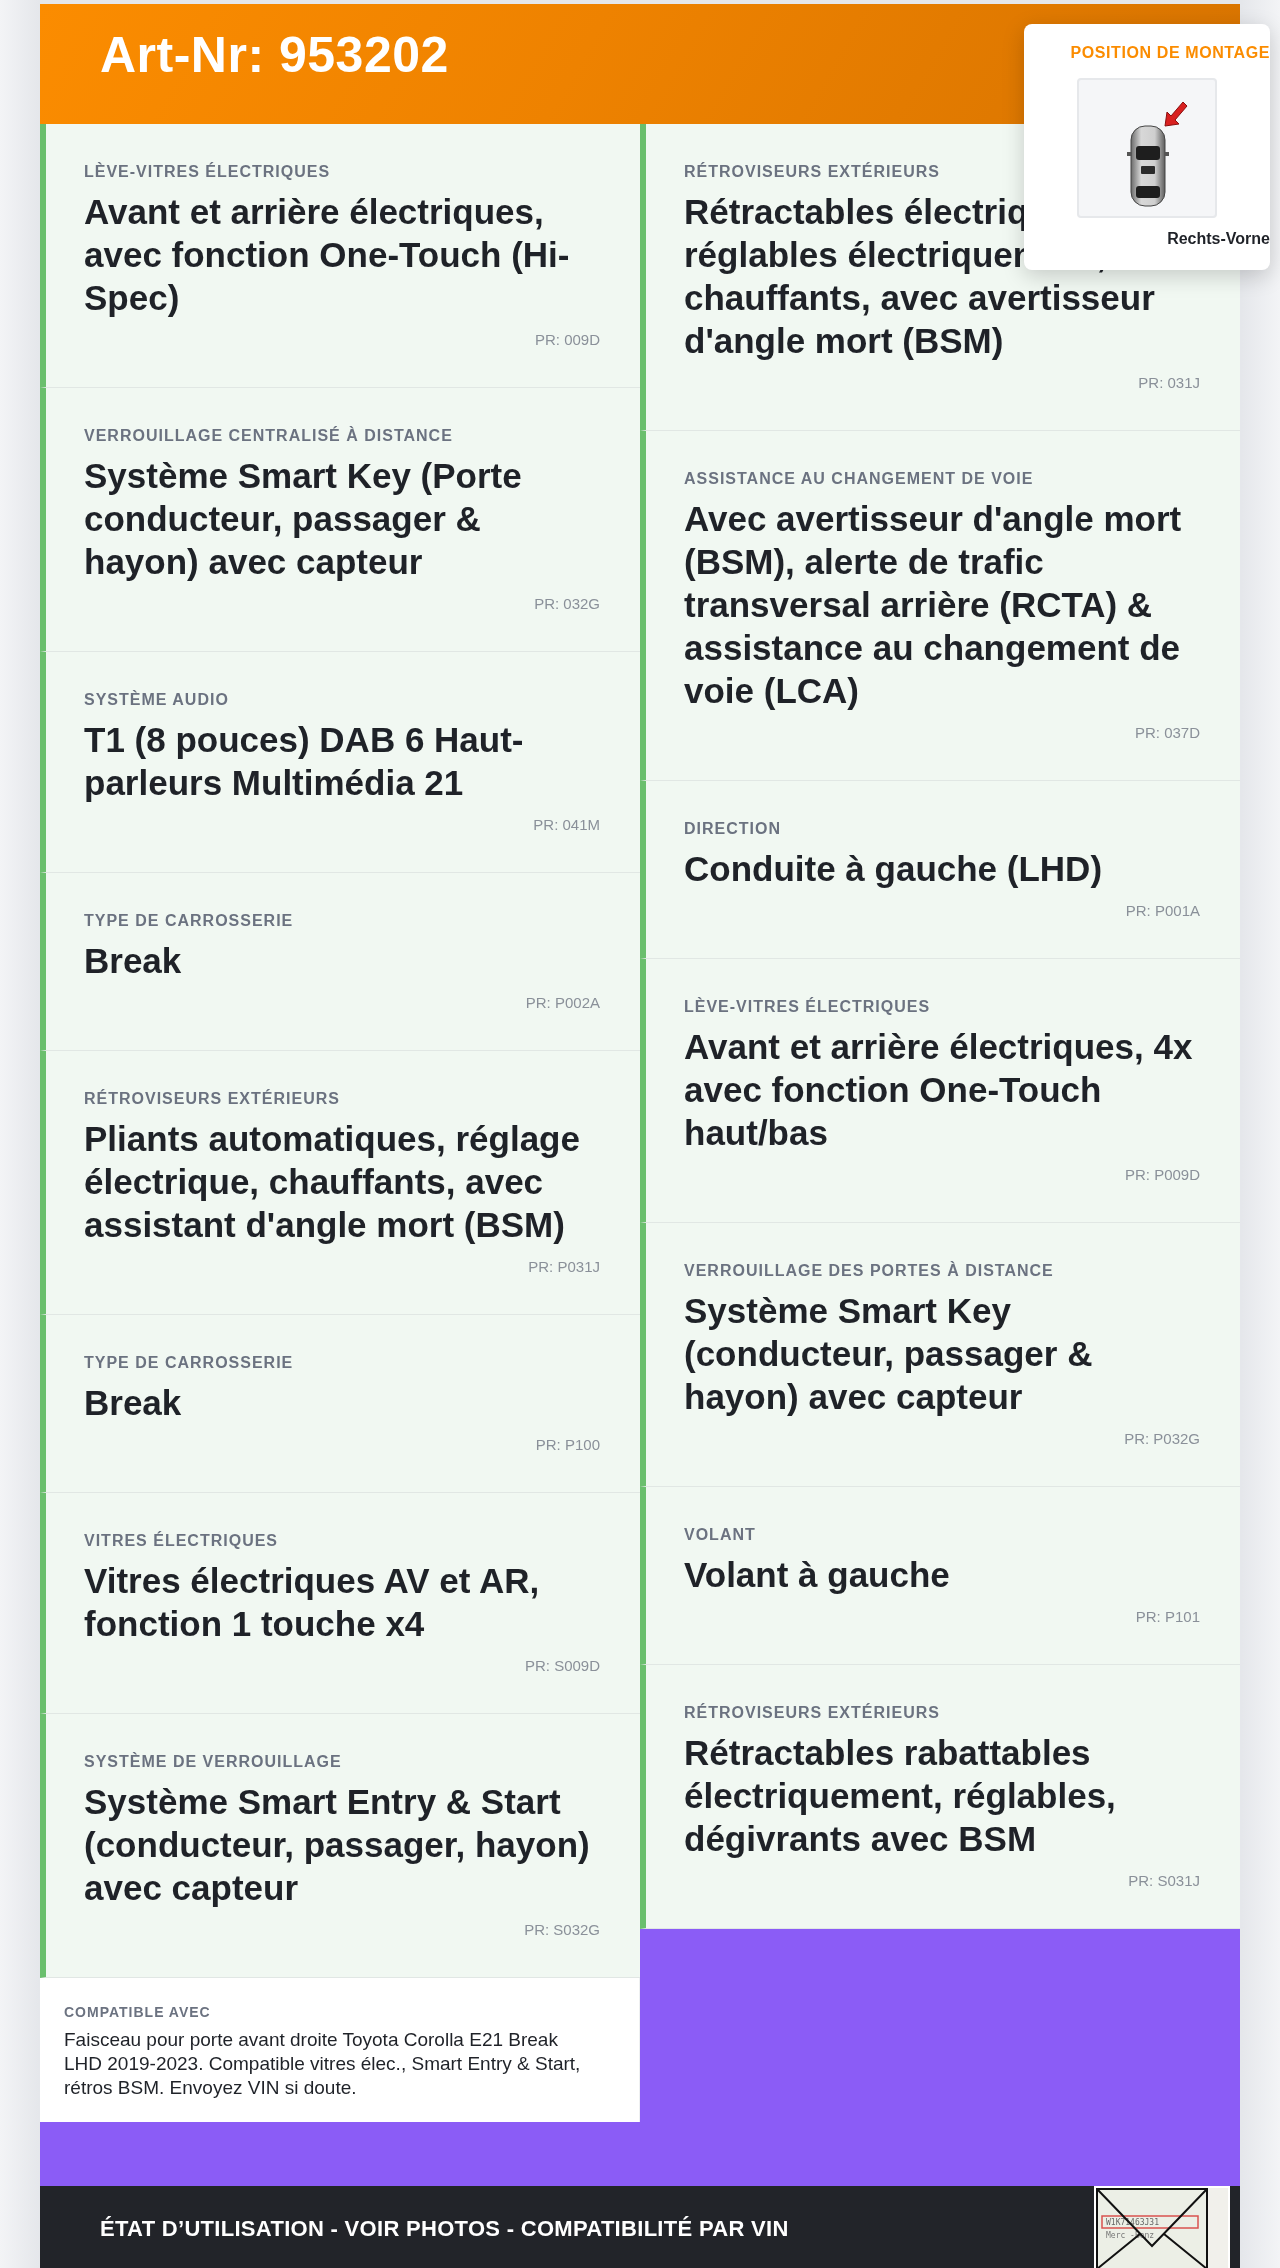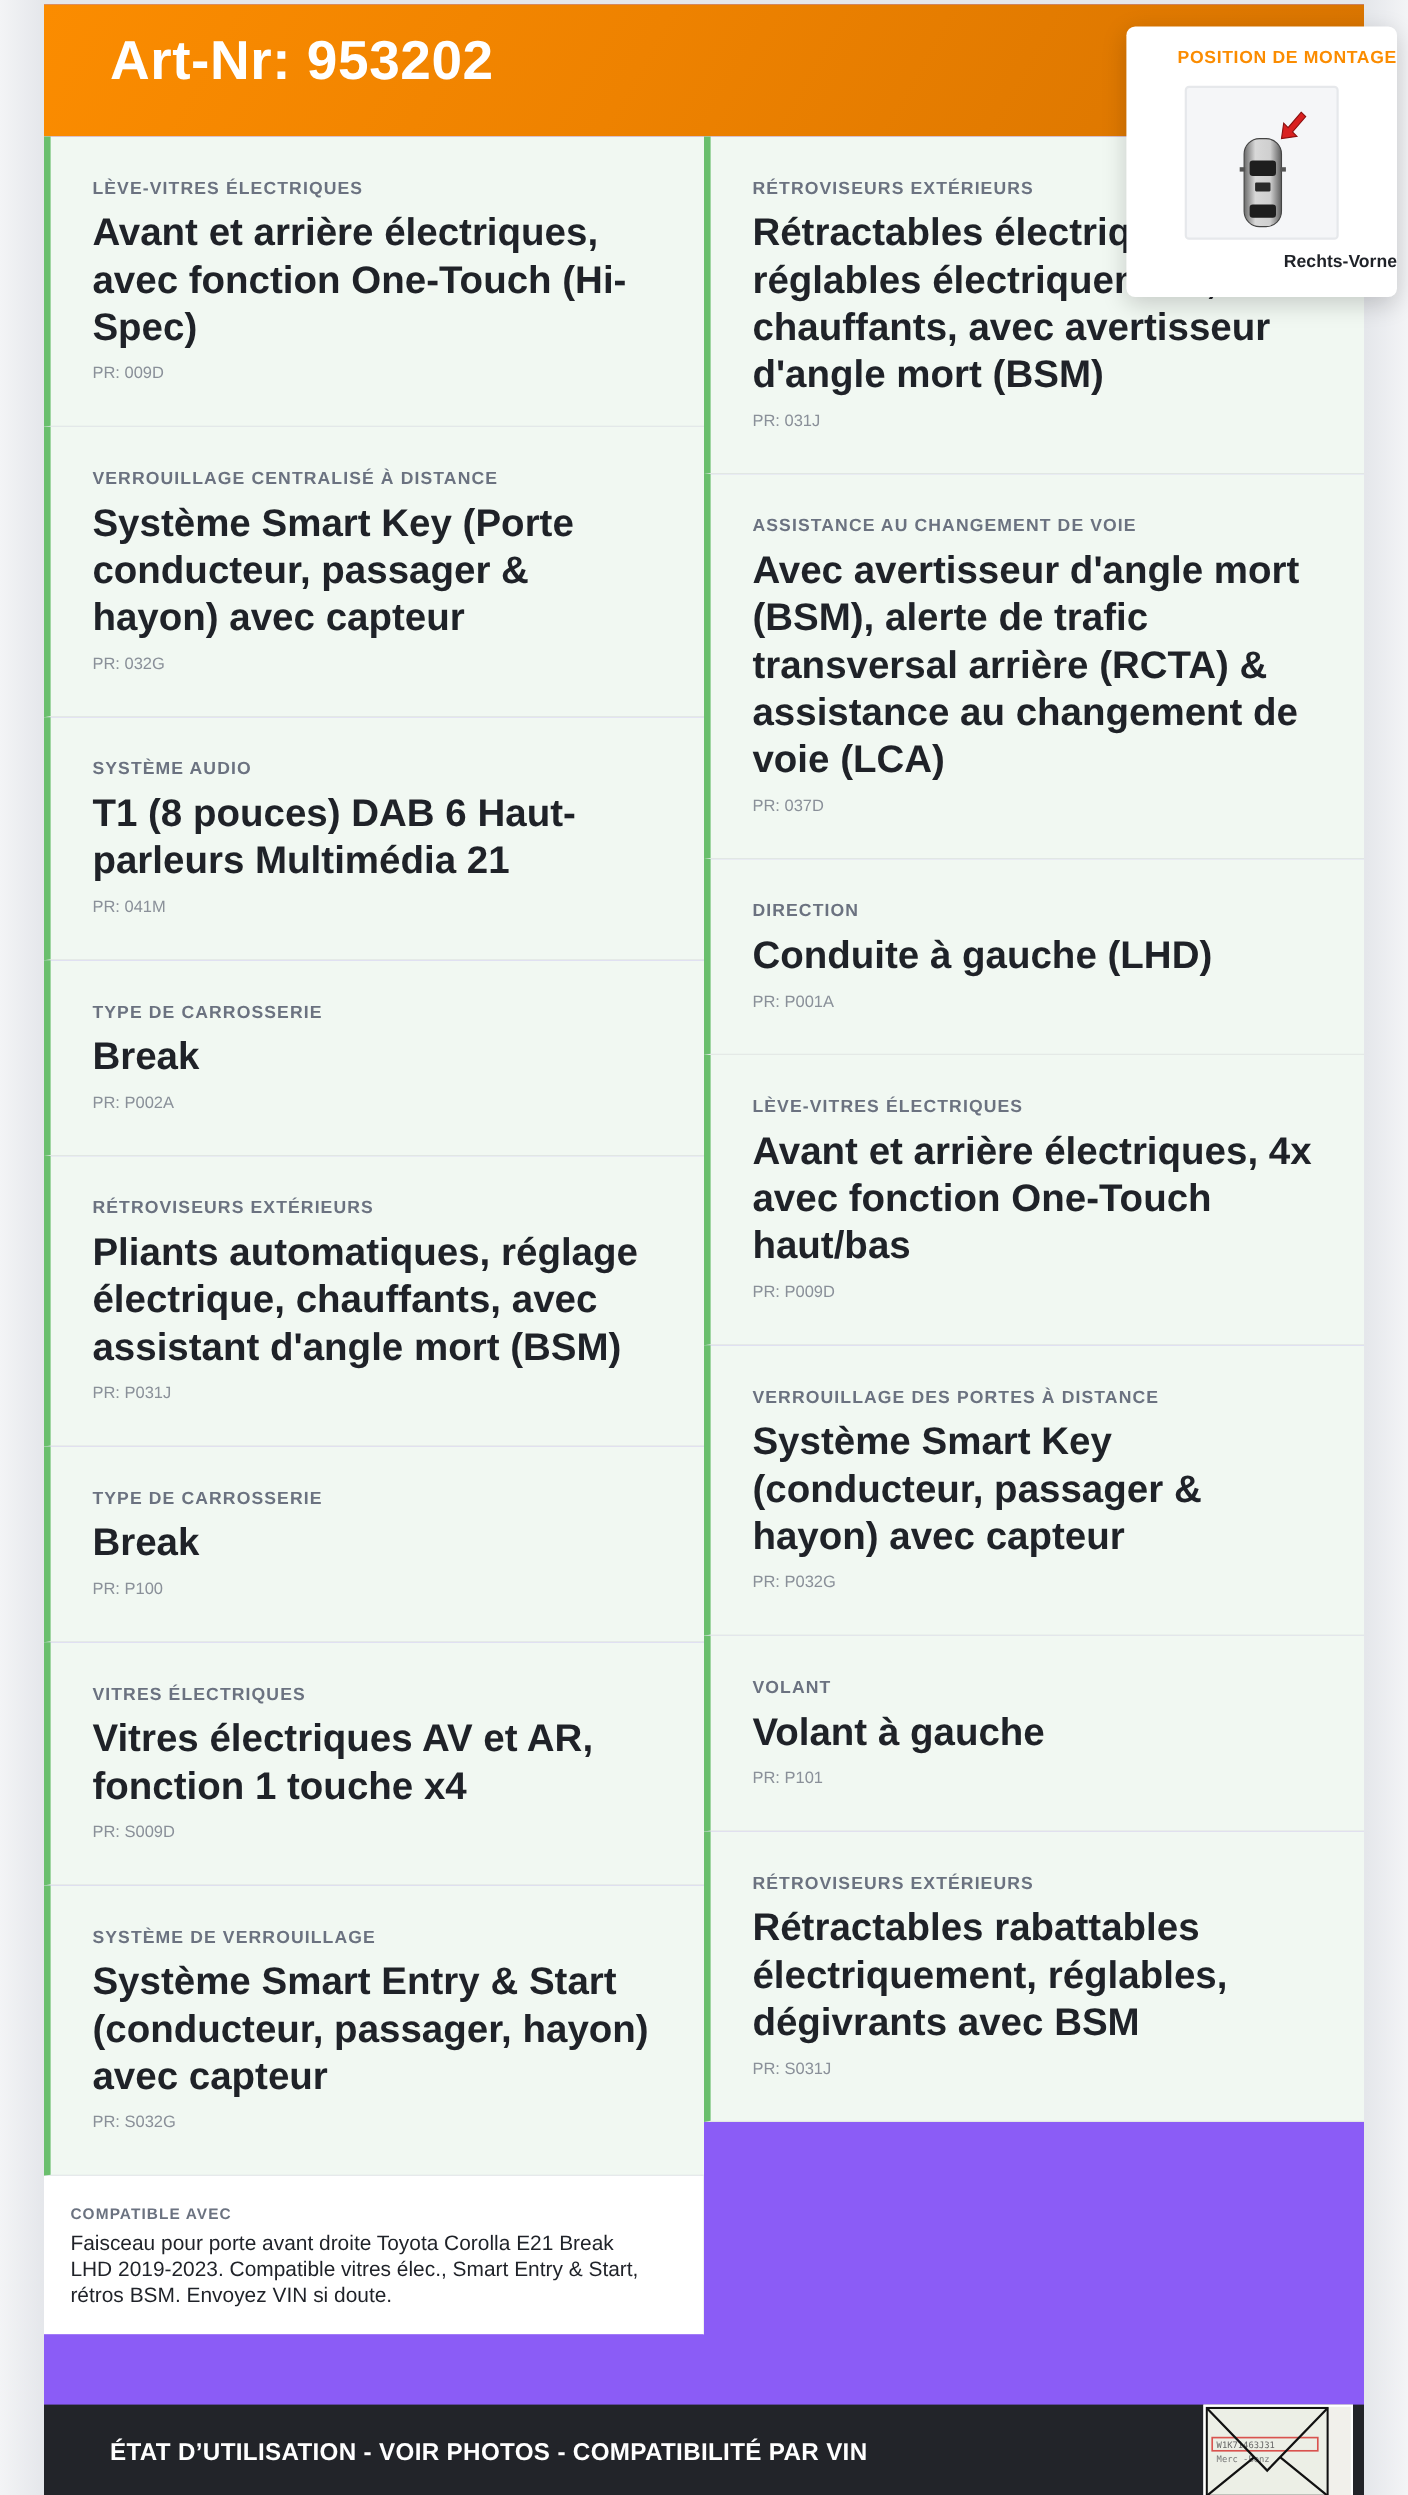--- a/index.html
+++ b/index.html
@@ -37,21 +37,21 @@
   .card-label {
     font-size: 16px; font-weight: 700; color: #6b7280;
     letter-spacing: 1px; text-transform: uppercase; line-height: 20px;
     margin-bottom: 8px;
   }
   .card-value {
     font-size: 35px; font-weight: 700; color: #1f2228; line-height: 43px;
     font-family: "Liberation Sans", sans-serif;
   }
   .card-code {
-    font-size: 15px; color: #8a9099; margin-top: 12px; line-height: 18px;
+    font-size: 15px; color: #8a9099; margin-top: 12px; line-height: 18px; text-align: right;
   }
   .compat {
     background: #ffffff; padding: 26px 40px 20px 24px; height: 144px;
     border-right: 1px solid #eef0f1;
   }
   .compat-label {
     font-size: 14px; font-weight: 700; color: #6b7280; letter-spacing: 1px;
     text-transform: uppercase; margin-bottom: 8px;
   }
   .compat-text {

